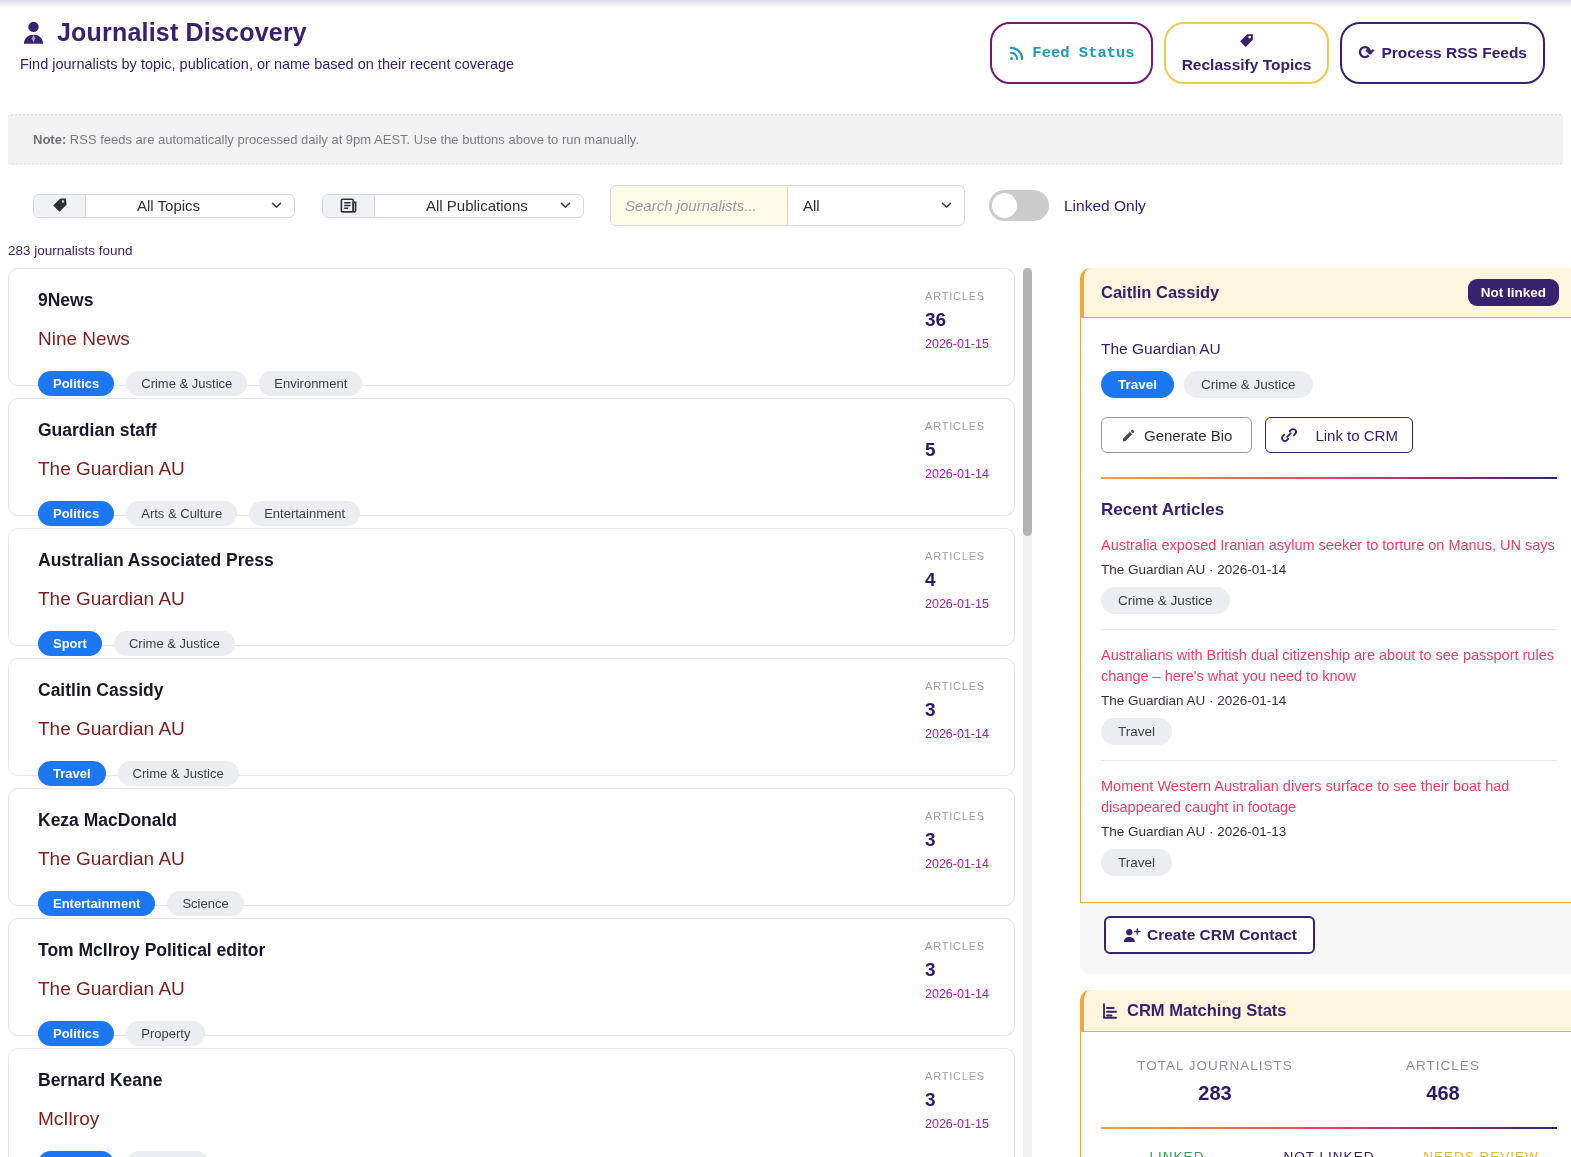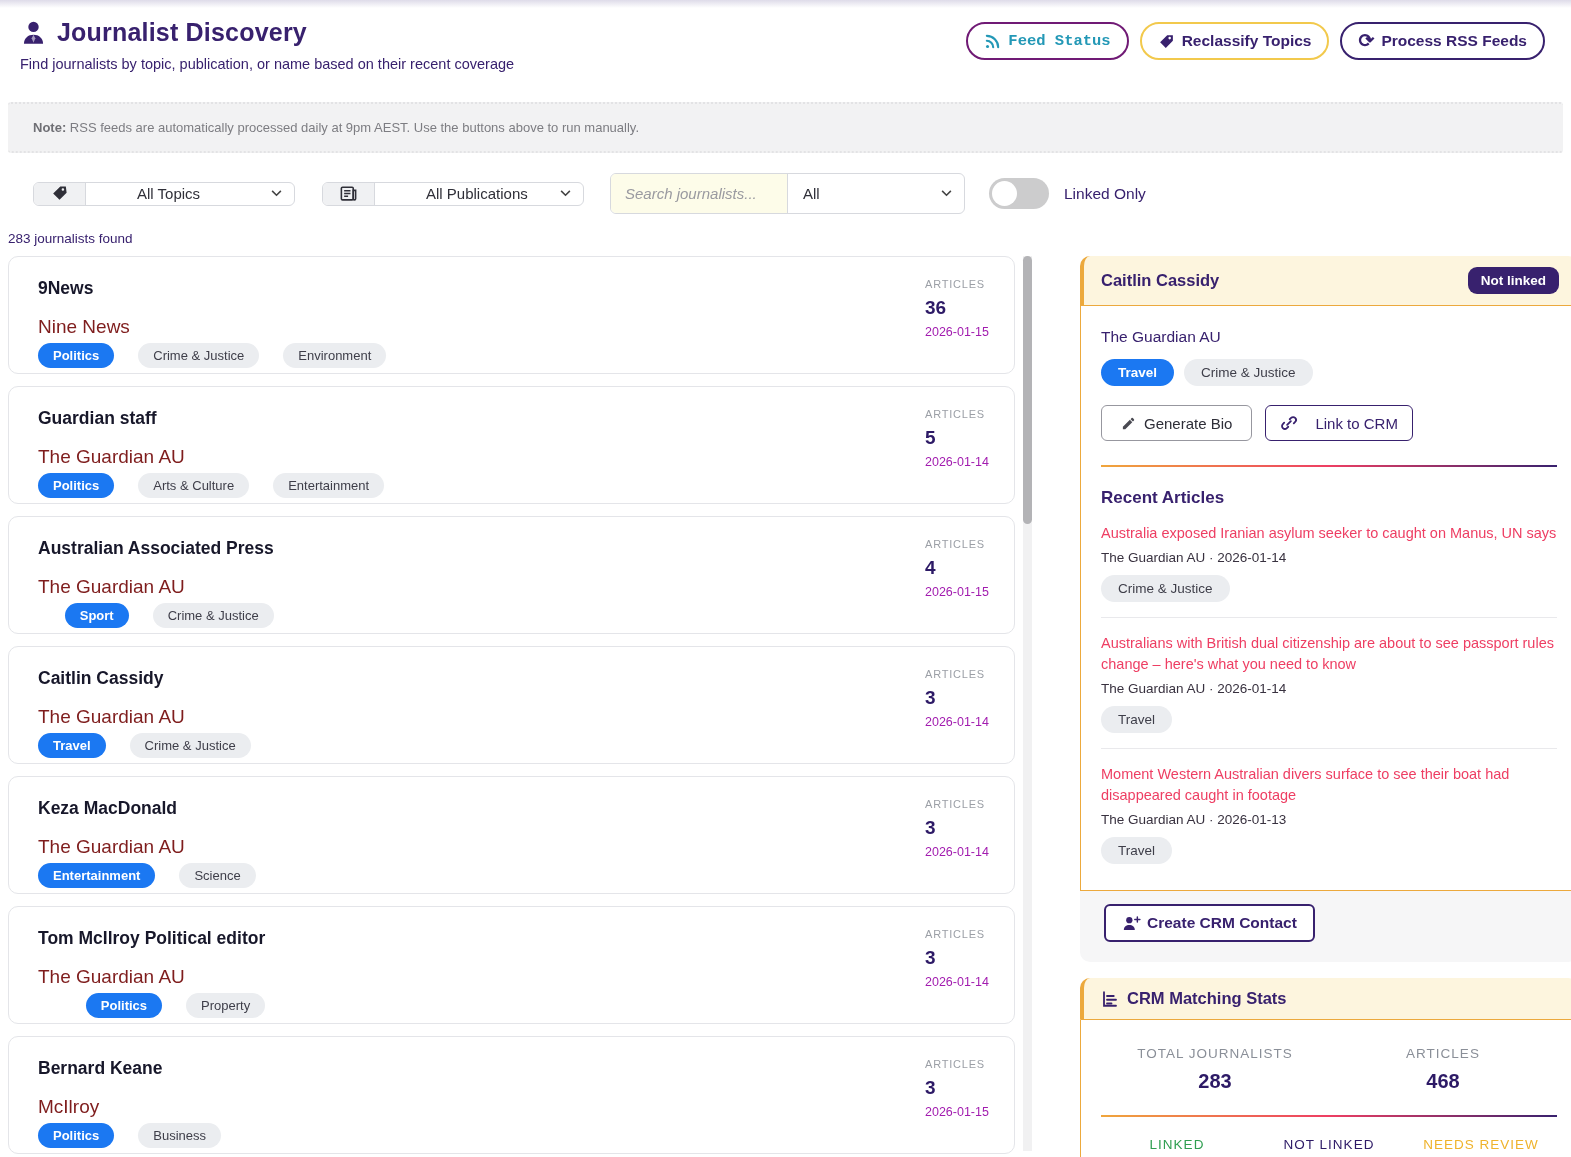--- a/index.html
+++ b/index.html
@@ -9,21 +9,21 @@
 
   
   .header { display:flex; justify-content:space-between; align-items:flex-start; padding:10px 26px 0 20px; }
   .title-row { display:flex; align-items:center; gap:10px; }
   .page-title { font-size:25px; font-weight:bold; color:#38216e; letter-spacing:0.2px; }
   .subtitle { margin-top:9px; font-size:14.5px; color:#38216e; }
   .hdr-buttons { display:flex; gap:11px; margin-top:4px; }
   .pill-btn { display:inline-flex; align-items:center; gap:7px; background:#fff; border-radius:20px;
               padding:8px 16px; font-size:15.5px; font-weight:bold; cursor:pointer; white-space:nowrap; }
   .btn-feed { border:2px solid #701a75; color:#2398b6;font-family:Liberation Mono, monospace; }
-  .btn-reclass { border:2px solid #f2c94c; color:#38216e; }
+  .btn-reclass { border:2px solid #f2c94c; color:#38216e;flex-direction:column; }
   .btn-match { border:2px solid #3aa962; color:#2f9e50; }
   .btn-process { border:2.5px solid #38216e; color:#38216e; }
   .refresh-glyph { font-size:19px; font-weight:bold; line-height:14px; }
 
   
   .note-bar { margin:30px 8px 0 8px; background:#f2f2f3; border-top:2px dotted #e3e3e5; border-bottom:2px dotted #e3e3e5;
               padding:16px 25px; font-size:13px; color:#7d7d82; border-radius:3px; }
   .note-bar b { color:#6f6f74; }
 
   
@@ -48,21 +48,21 @@
   .results { margin:17px 0 10px 8px; font-size:13.5px; color:#38216e; }
 
   
   .main { display:flex; align-items:flex-start; margin:0 8px; }
   .list-area { width:1024px; position:relative; padding-right:17px; flex:none; }
   .cards { display:flex; flex-direction:column; gap:12px; }
   .card { height:118px; background:#fff; border:1px solid #e4e5e9; border-radius:10px; padding:21px 25px 0 29px;
           display:flex; justify-content:space-between; cursor:pointer; }
   .j-name { font-size:17.5px; font-weight:bold; color:#17172a; }
   .j-pub  { margin-top:17px; font-size:19px; color:#7f1d1d; }
-  .j-tags { margin-top:5px; display:flex; gap:24px;justify-content:flex-end; }
+  .j-tags { margin-top:21px; display:flex; gap:12px; }
   .tag { background:#ebedf0; color:#3e3e49; font-size:13px; padding:5px 15px; border-radius:15px; white-space:nowrap; }
   .tag.primary { background:#1b78f2; color:#fff; font-weight:bold; }
   .tag.sm { font-size:13.5px; padding:6px 17px; }
   .a-col { width:64px; flex:none; text-align:left; }
   .a-label { font-size:11px; letter-spacing:0.8px; color:#9b9fa6; }
   .a-num { margin-top:7px; font-size:19px; font-weight:bold; color:#2d1a66; }
   .a-date { margin-top:6px; font-size:12.5px; color:#a21caf; white-space:nowrap; }
   .scroll-track { position:absolute; right:0; top:0; width:9px; height:895px; background:#f1f1f2; }
   .scroll-thumb { width:9px; height:268px; background:#b3b3b6; border-radius:5px; cursor:pointer; }
 
@@ -364,21 +364,21 @@
                   <path d="M11 17l-1.8 1.8a3.8 3.8 0 0 1-5.4-5.4L5.6 11.6"></path>
                 </svg>
             </span>
             <span>Link to CRM</span>
           </button>
         </div>
         <div class="grad-hr"></div>
         <div class="ra-title">Recent Articles</div>
 
         <div class="article">
-          <div class="art-link">Australia exposed Iranian asylum seeker to caught on Manus, UN says</div>
+          <div class="art-link">Australia exposed Iranian asylum seeker to torture on Manus, UN says</div>
           <div class="art-meta">The Guardian AU · 2026-01-14</div>
           <span class="tag sm art-tag">Crime &amp; Justice</span>
         </div>
         <div class="article">
           <div class="art-link">Australians with British dual citizenship are about to see passport rules change – here's what you need to know</div>
           <div class="art-meta">The Guardian AU · 2026-01-14</div>
           <span class="tag sm art-tag">Travel</span>
         </div>
         <div class="article">
           <div class="art-link">Moment Western Australian divers surface to see their boat had disappeared caught in footage</div>

